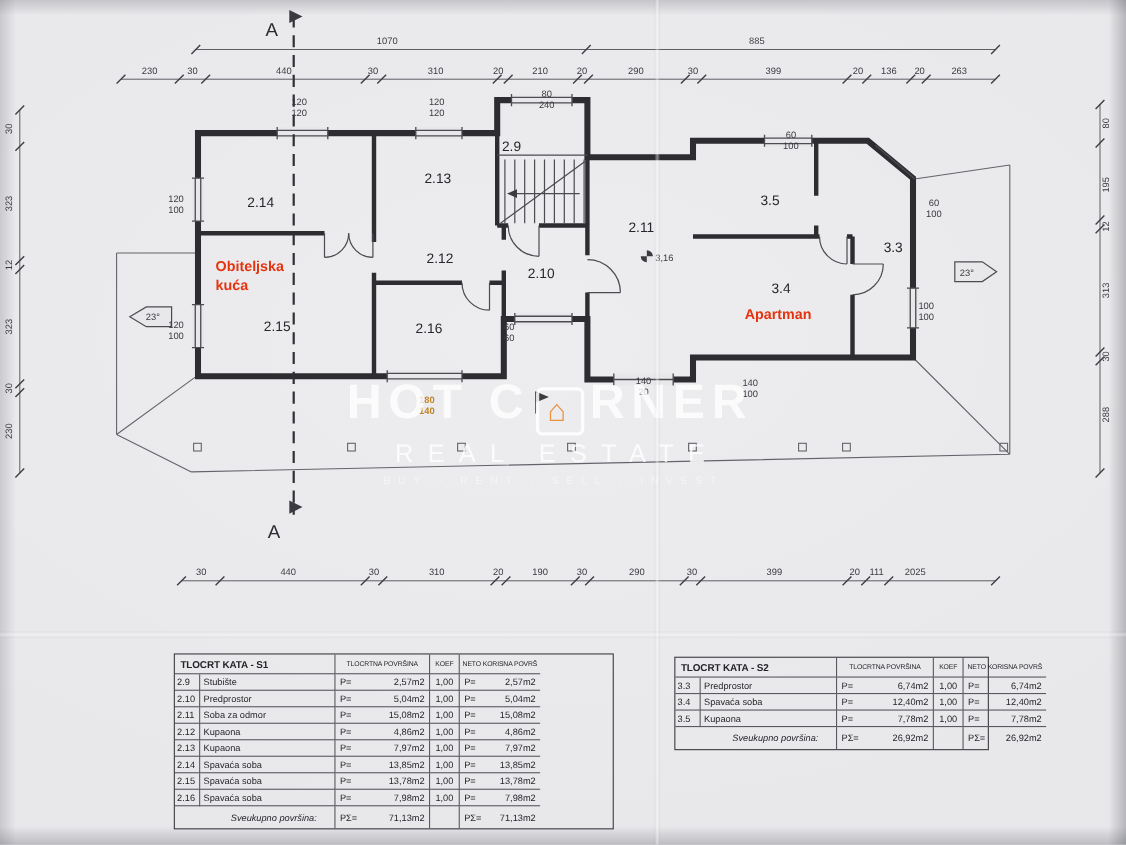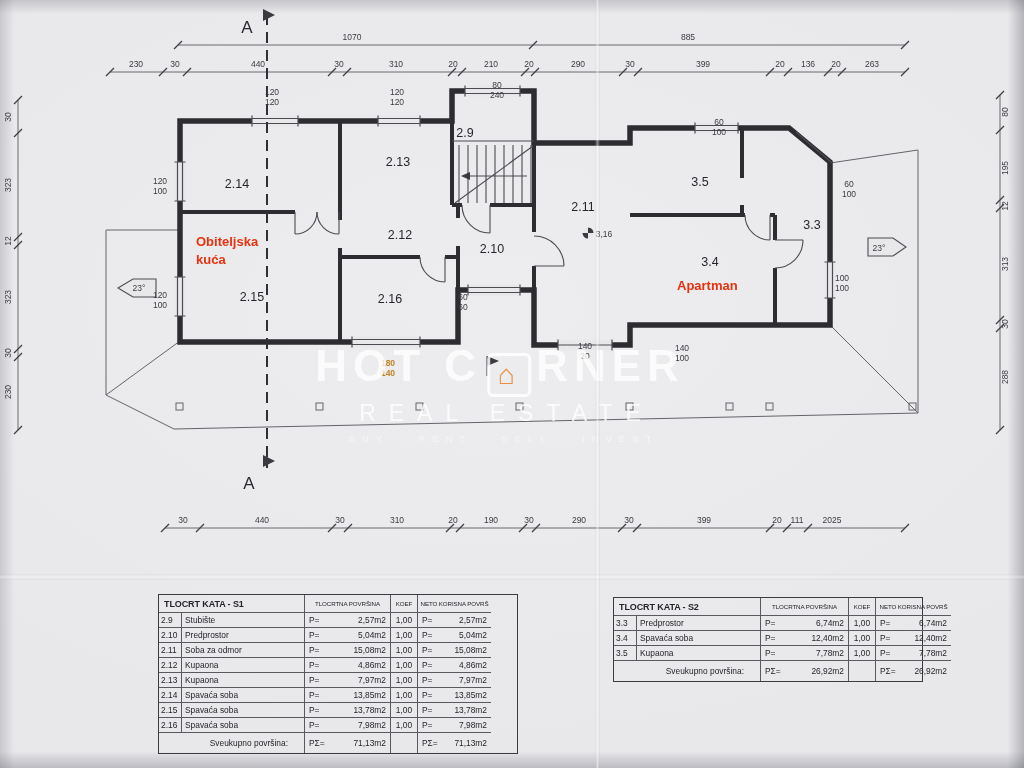--- a/index.html
+++ b/index.html
@@ -42,33 +42,33 @@
 
   
   .crease-v{position:absolute;left:595px;top:0;width:5px;height:768px;z-index:4;pointer-events:none;
     background:linear-gradient(90deg, rgba(80,80,92,.07), rgba(255,255,255,.45) 50%, rgba(80,80,92,.08));}
   .crease-h{position:absolute;left:0;top:574px;width:1024px;height:6px;z-index:4;pointer-events:none;
     background:linear-gradient(180deg, rgba(80,80,92,.05), rgba(255,255,255,.32) 50%, rgba(80,80,92,.06));}
 
   
   .fp-table{position:absolute;display:grid;z-index:2;border:1.3px solid #3b3b41;
     color:#24242a;background:transparent;box-sizing:border-box;}
-  .fp-table.t1{left:158px;top:594px;width:360px;grid-template-columns:23px 123px 86px 27px 73px;text-align:center;}
-  .fp-table.t2{left:613px;top:597px;width:310px;grid-template-columns:23px 124px 88px 27px 75px;}
+  .fp-table.t1{left:158px;top:594px;width:400px;grid-template-columns:23px 123px 86px 27px 73px;text-align:center;}
+  .fp-table.t2{left:613px;top:597px;width:286px;grid-template-columns:23px 124px 88px 27px 75px;}
   .tc{box-sizing:border-box;border-right:1px solid #595960;border-bottom:1px solid #595960;
     display:flex;align-items:center;font-size:8.4px;padding:0 3px;overflow:hidden;white-space:nowrap;}
   .th{height:18px;justify-content:center;font-size:6.2px;letter-spacing:-.1px;padding:0 1px;}
   .t-title{grid-column:1/3;justify-content:flex-start;font-size:9px;font-weight:bold;padding-left:5px;}
   .td{height:15px;}
   .cid{padding-left:2px;padding-right:1px;}
   .carea,.cnet{justify-content:space-between;padding:0 4px;}
   .ckoef{justify-content:center;padding:0 1px;}
   .cnet,.th-net{border-right:none;}
   .ctotal{height:20px;border-bottom:none;}
-  .clab{grid-column:1/3;justify-content:flex-end;padding-right:16px;}
+  .clab{grid-column:1/3;justify-content:flex-end;padding-right:16px;font-style:italic;}
 </style>
 </head>
 <body>
 
 <div class="page">
 
   <svg id="plan-svg" width="1024" height="560" viewBox="0 0 1024 560">
 
     <g>
       <path class="diml" d="M178,45 H905 M110,72 H905 M165,528 H905 M18,100 V430 M1000,95 V430"></path>

